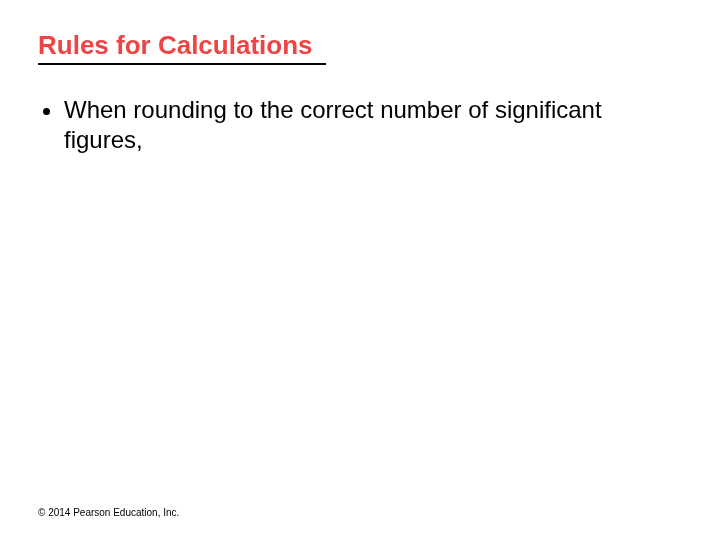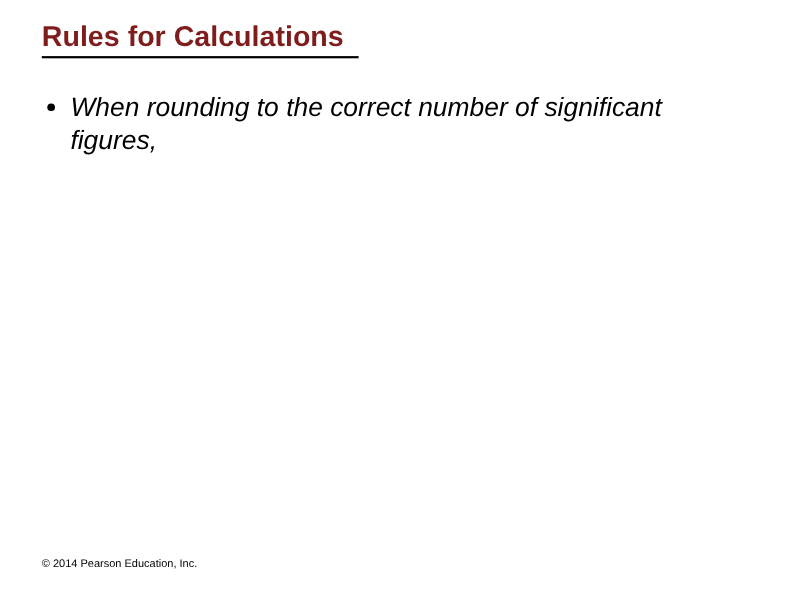--- a/index.html
+++ b/index.html
@@ -15,22 +15,22 @@
   .slide {
     position: relative;
     width: 720px;
     height: 540px;
     box-sizing: border-box;
     padding: 18px 38px 0 38px;
   }
   .title {
     font-size: 26px;
     font-weight: bold;
-    color: #7f1d1d;
-    margin: 0 0 2px 0;
+    color: #ef4444;
+    margin: 12px 0 2px 0;
   }
   .title-underline {
     border-top: 2px solid #000000;
     width: 288px;
     margin: 2px 0 0 0;
   }
   .subtitle {
     font-family: "Times New Roman", Times, serif;
     font-style: italic;
     font-size: 26px;
@@ -39,21 +39,20 @@
   }
   ul.level1 {
     list-style: disc;
     margin: 30px 0 0 2px;
     padding-left: 24px;
   }
   ul.level1 > li {
     font-size: 24px;
     line-height: 1.25;
     margin-bottom: 12px;
-    font-style: italic;
   }
   ul.level2 {
     list-style: disc;
     margin: 34px 0 0 42px;
     padding-left: 20px;
   }
   ul.level2 > li {
     font-size: 20px;
     line-height: 1.25;
     margin-bottom: 28px;

